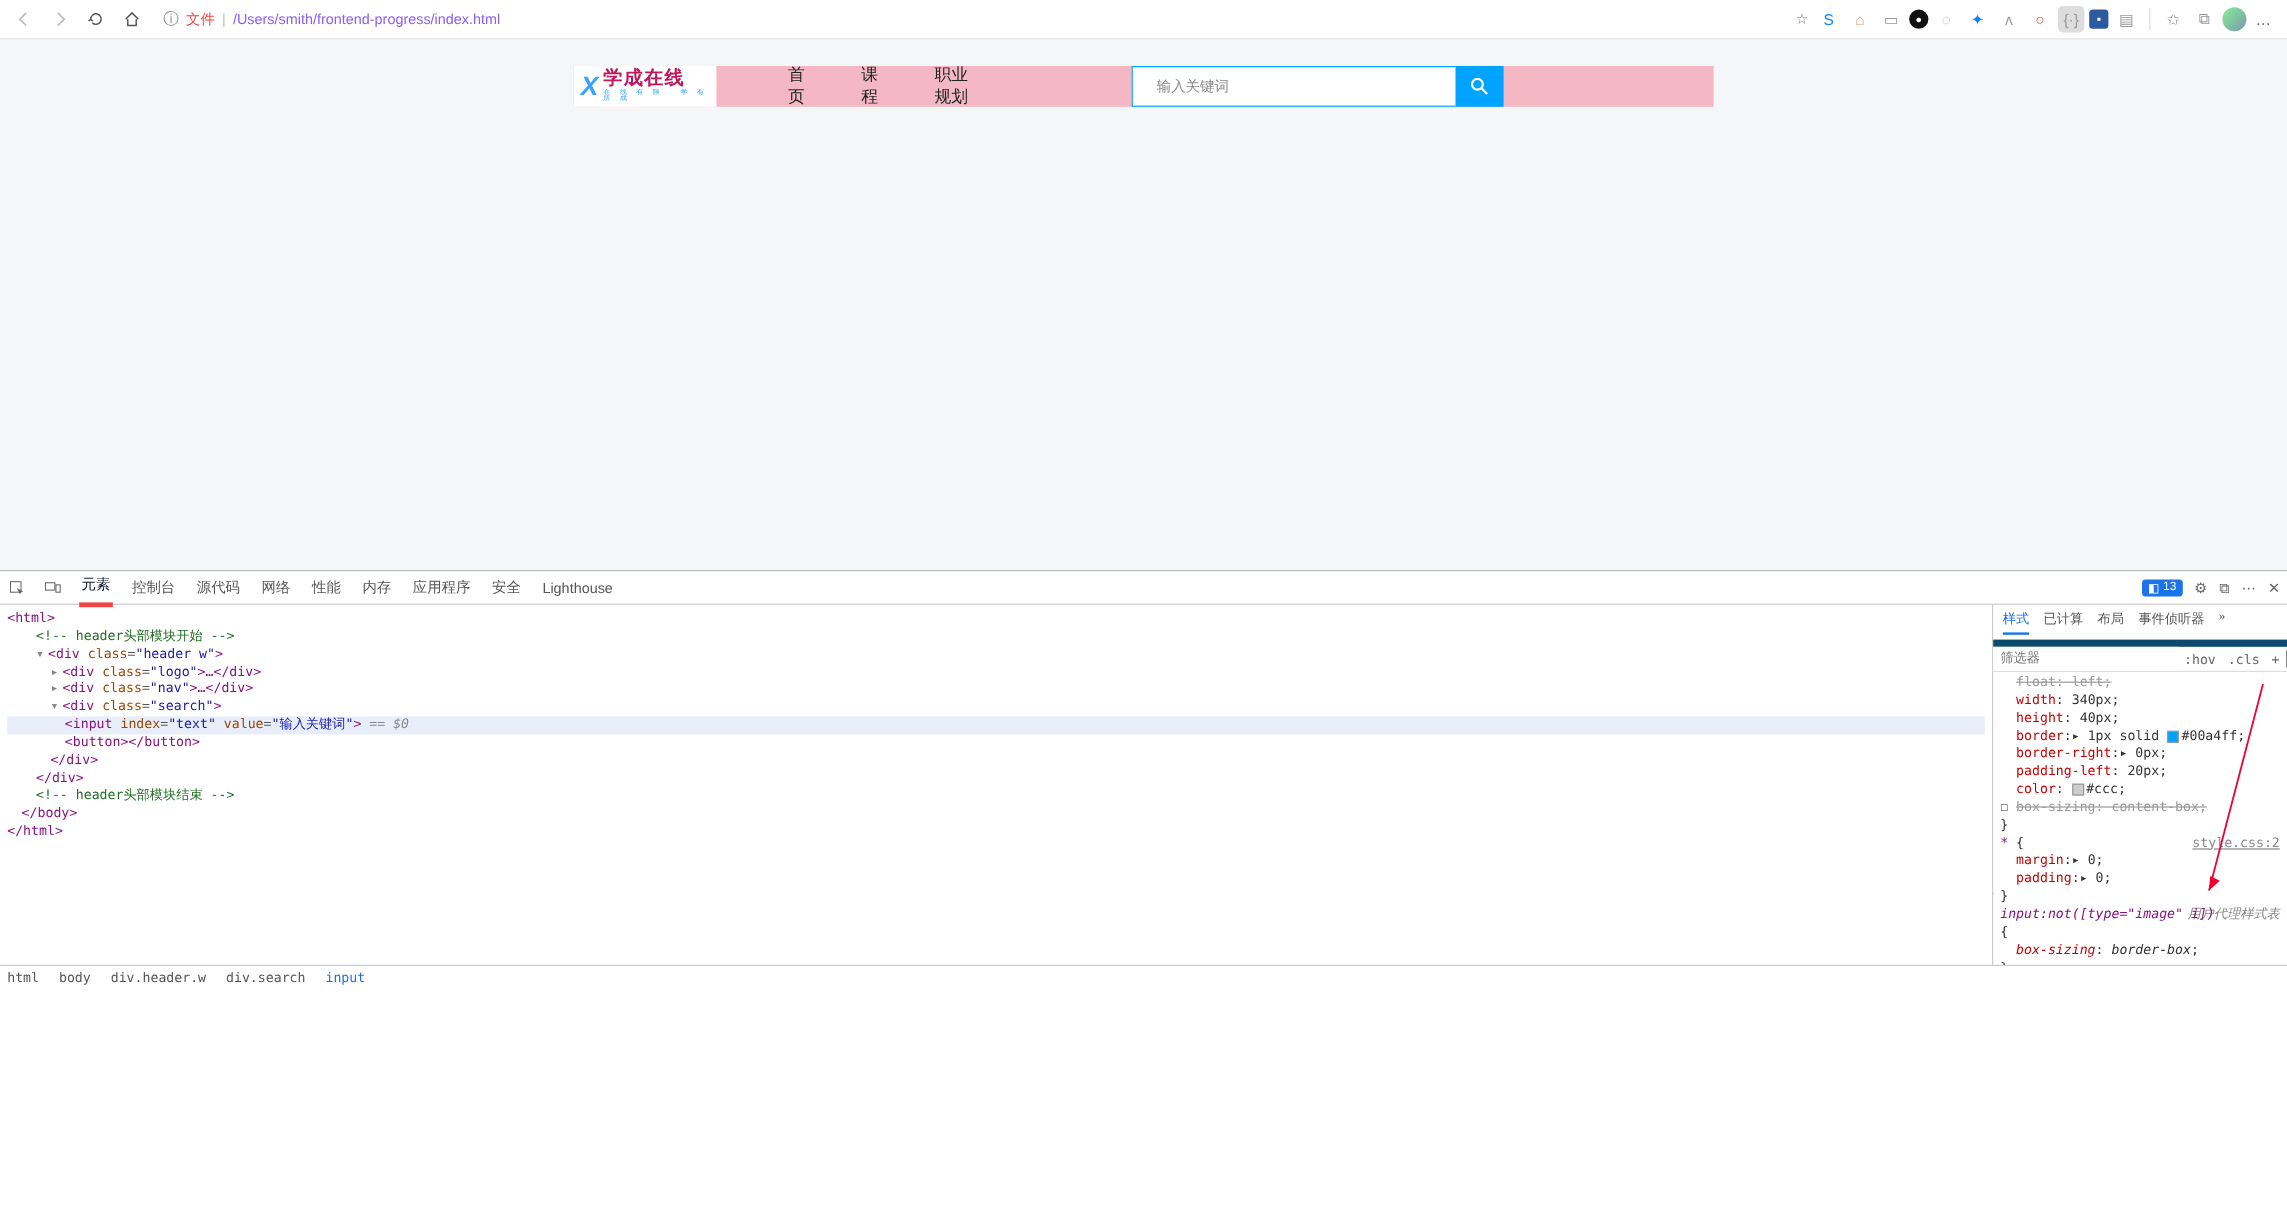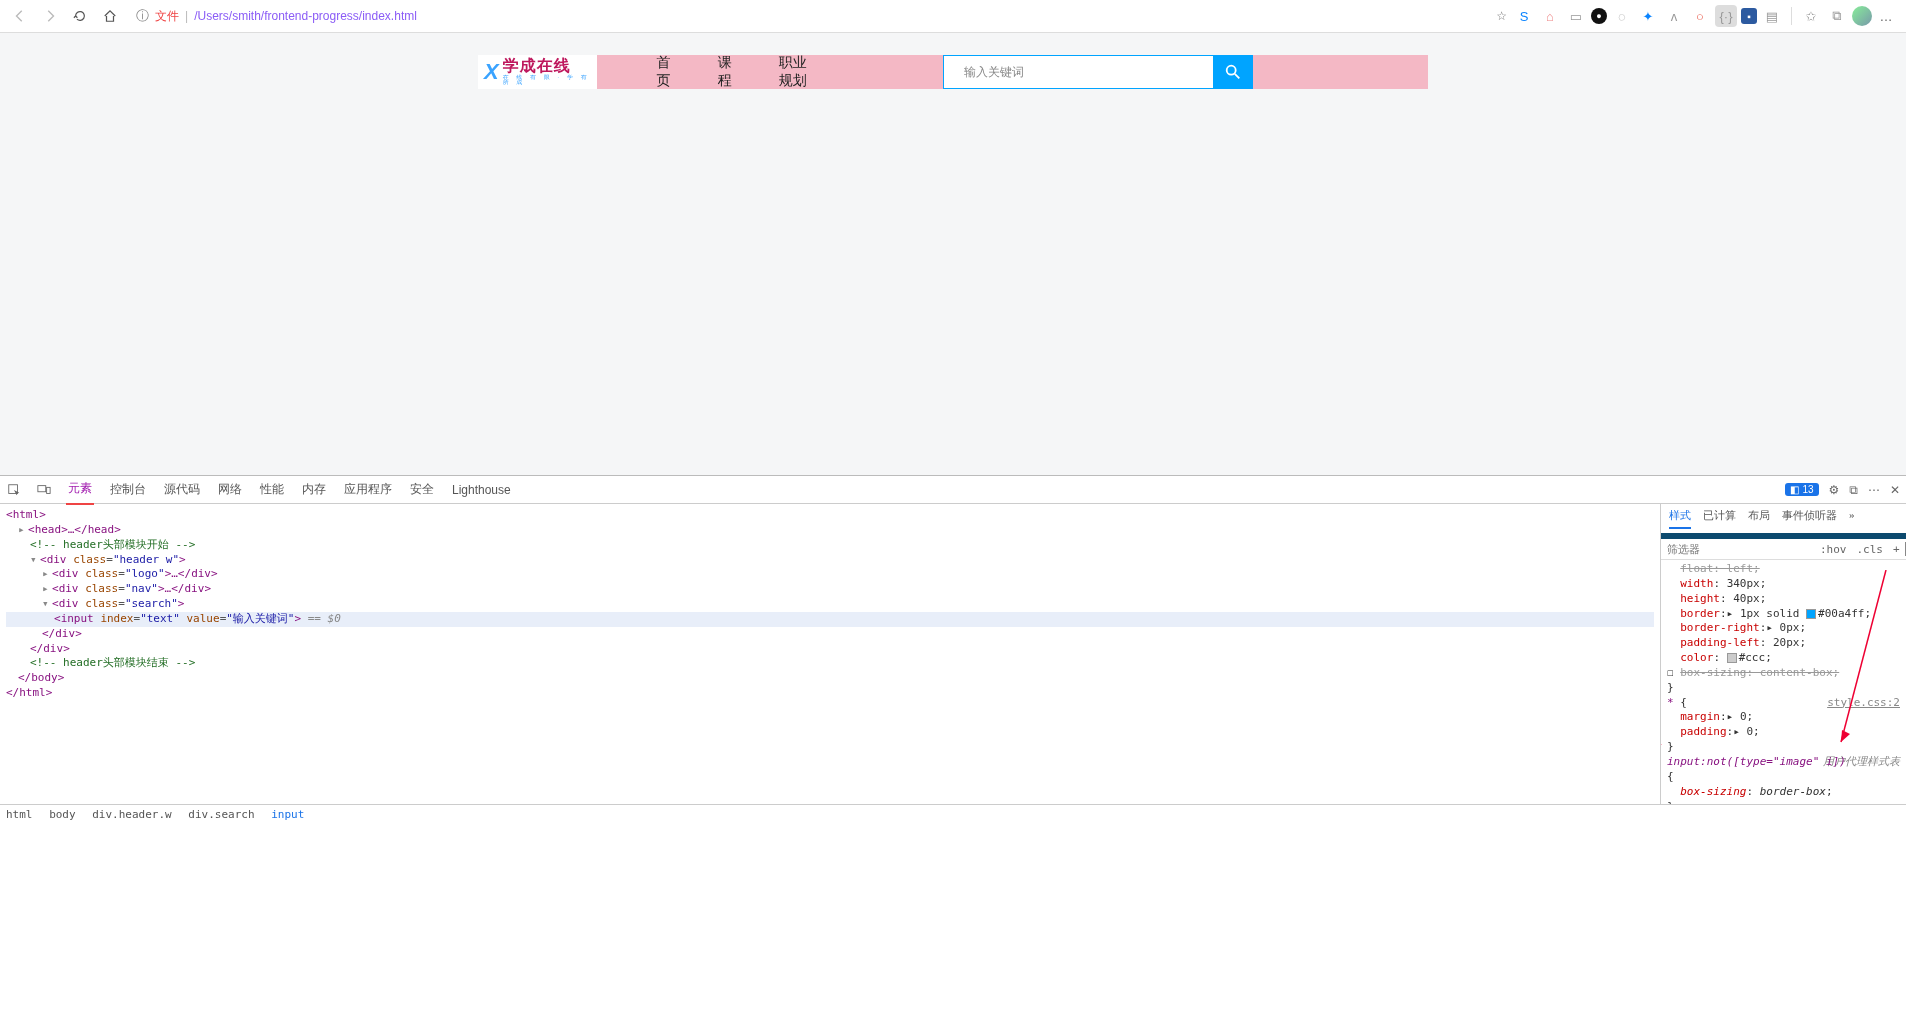--- a/index.html
+++ b/index.html
@@ -39,21 +39,21 @@
 .search { display:flex; margin-left:auto; height:34px; }
 .search input { width:270px; height:34px; border:1px solid #00a4ff; border-right:0; padding-left:20px; color:#888; font-size:12px; outline:none; background:#fff; }
 .search button { width:40px; height:34px; background:#00a4ff; border:none; display:flex; align-items:center; justify-content:center; }
 .search-gap { flex:0 0 175px; }
 
 
 .devtools { border-top:1px solid #bbb; }
 .dt-tabs { height:28px; display:flex; align-items:center; border-bottom:1px solid #ccc; padding:0 6px; gap:14px; font-size:12px; color:#555; position:relative; }
 .dt-ic { width:16px; height:16px; display:flex; align-items:center; justify-content:center; color:#666; }
 .dt-tab { padding:6px 2px; cursor:default; }
-.dt-tab.active { color:#a21caf; border-bottom:2px solid #ef4444; }
+.dt-tab.active { color:#0f172a; border-bottom:4px solid #ef4444; }
 .dt-right { margin-left:auto; display:flex; align-items:center; gap:10px; }
 .dt-badge { background:#1a73e8; color:#fff; font-size:10px; padding:1px 5px; border-radius:3px; display:flex; align-items:center; gap:3px; }
 .dt-gear { color:#666; }
 
 .dt-body { display:flex; height:300px; }
 .dt-elements { flex:1; padding:4px 6px; font-family: Menlo, Consolas, monospace; font-size:11px; line-height:1.35; color:#555; overflow:auto; }
 .dt-elements .tag { color:#881280; }
 .dt-elements .attrn { color:#994500; }
 .dt-elements .attrv { color:#1a1aa6; }
 .dt-elements .punc { color:#881280; }
@@ -196,27 +196,27 @@
       <span class="dt-gear">⚙</span>
       <span class="dt-gear">⧉</span>
       <span class="dt-gear">⋯</span>
       <span class="dt-gear">✕</span>
     </div>
   </div>
 
   <div class="dt-body">
     <div class="dt-elements">
 <div><span class="punc">&lt;</span><span class="tag">html</span><span class="punc">&gt;</span></div>
-<div class="ind1"><span class="tri">▸</span><span class="punc">&lt;</span><span class="tag">head</span><span class="punc">&gt;…&lt;/</span><span class="tag">head</span><span class="punc">&gt;</span></div>
 <div class="ind2"><span class="cmt">&lt;!-- header头部模块开始 --&gt;</span></div>
 <div class="ind2"><span class="tri">▾</span><span class="punc">&lt;</span><span class="tag">div</span> <span class="attrn">class</span>=<span class="attrv">"header w"</span><span class="punc">&gt;</span></div>
 <div class="ind3"><span class="tri">▸</span><span class="punc">&lt;</span><span class="tag">div</span> <span class="attrn">class</span>=<span class="attrv">"logo"</span><span class="punc">&gt;…&lt;/</span><span class="tag">div</span><span class="punc">&gt;</span></div>
 <div class="ind3"><span class="tri">▸</span><span class="punc">&lt;</span><span class="tag">div</span> <span class="attrn">class</span>=<span class="attrv">"nav"</span><span class="punc">&gt;…&lt;/</span><span class="tag">div</span><span class="punc">&gt;</span></div>
 <div class="ind3"><span class="tri">▾</span><span class="punc">&lt;</span><span class="tag">div</span> <span class="attrn">class</span>=<span class="attrv">"search"</span><span class="punc">&gt;</span></div>
 <div class="ind4 hl"><span class="punc">&lt;</span><span class="tag">input</span> <span class="attrn">index</span>=<span class="attrv">"text"</span> <span class="attrn">value</span>=<span class="attrv">"输入关键词"</span><span class="punc">&gt;</span><span class="rmark"> == $0</span></div>
+<div class="ind4"><span class="punc">&lt;</span><span class="tag">button</span><span class="punc">&gt;&lt;/</span><span class="tag">button</span><span class="punc">&gt;</span></div>
 <div class="ind3"><span class="punc">&lt;/</span><span class="tag">div</span><span class="punc">&gt;</span></div>
 <div class="ind2"><span class="punc">&lt;/</span><span class="tag">div</span><span class="punc">&gt;</span></div>
 <div class="ind2"><span class="cmt">&lt;!-- header头部模块结束 --&gt;</span></div>
 <div class="ind1"><span class="punc">&lt;/</span><span class="tag">body</span><span class="punc">&gt;</span></div>
 <div><span class="punc">&lt;/</span><span class="tag">html</span><span class="punc">&gt;</span></div>
     </div>
 
     <div class="dt-styles">
       <div class="st-tabs">
         <span class="st-tab active">样式</span>

